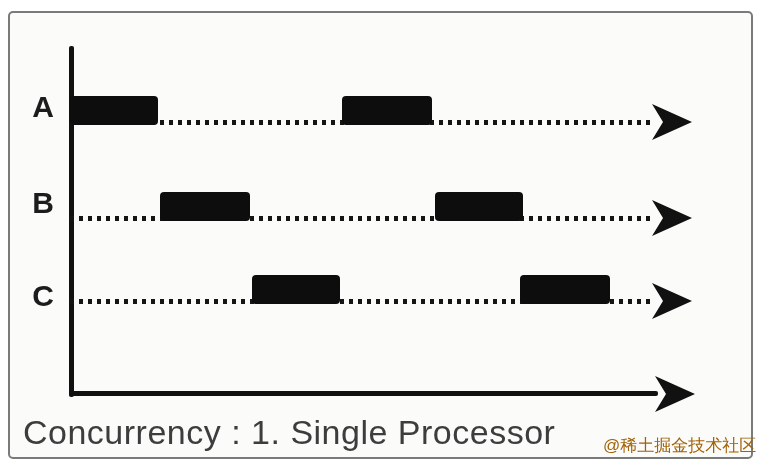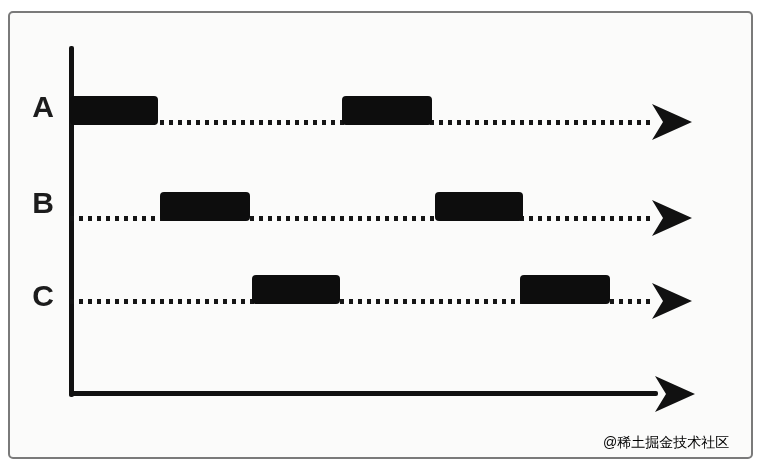--- a/index.html
+++ b/index.html
@@ -76,22 +76,22 @@
     font-size: 34px;
     font-weight: 500;
     letter-spacing: 0.5px;
     color: #3d3d3d;
     white-space: nowrap;
   }
   .watermark {
     position: absolute;
     left: 603px;
     top: 434px;
-    font-size: 14px;
-    color: #000000;
+    font-size: 17px;
+    color: #a16207;
     white-space: nowrap;
   }
 </style>
 </head>
 <body>
 
 <div class="canvas">
   <div class="frame"></div>
 
   <div class="y-axis"></div>
@@ -118,14 +118,15 @@
       <div class="task-block" style="left: 435px; top: 192px; width: 88px; background: rgb(13, 13, 13);"></div>
       <div class="row-label" style="top: 281px;">C</div>
       <div class="dotline" style="left: 70px; top: 299px; width: 582px;"></div>
       <svg class="arrowhead" viewBox="0 0 40 36" style="left: 652px; top: 283px;">
         <polygon points="0,0 40,18 0,36 11,18" fill="#111111"></polygon>
       </svg>
       <div class="task-block" style="left: 252px; top: 275px; width: 88px; background: rgb(13, 13, 13);"></div>
       <div class="task-block" style="left: 520px; top: 275px; width: 90px; background: rgb(13, 13, 13);"></div>
     </div>
 
+  <div class="caption">Concurrency : 1. Single Processor</div>
   <div class="watermark">@稀土掘金技术社区</div>
 </div>
 
 </body></html>

